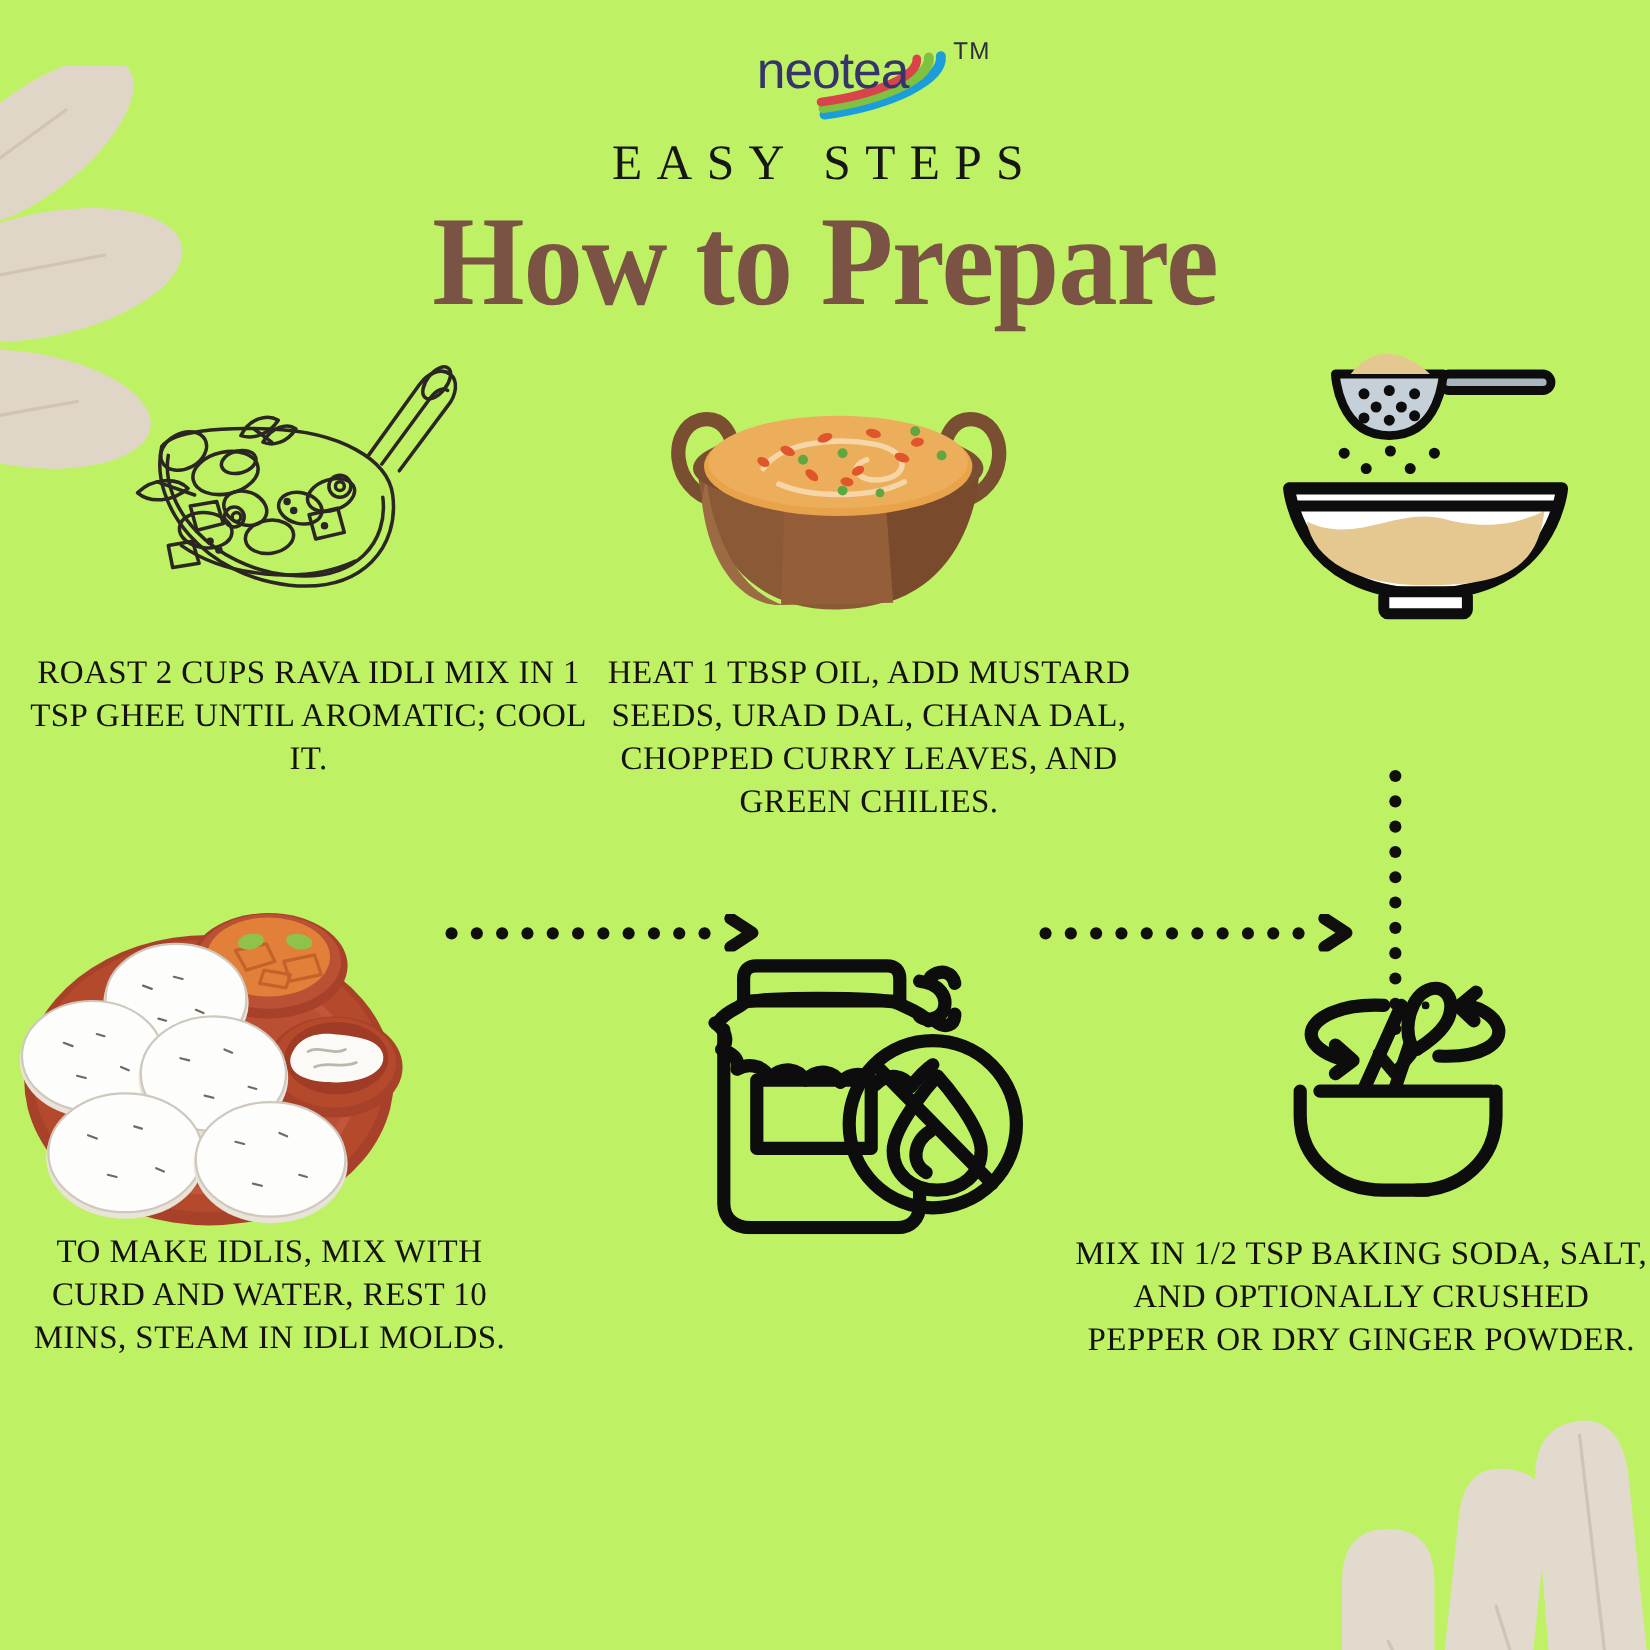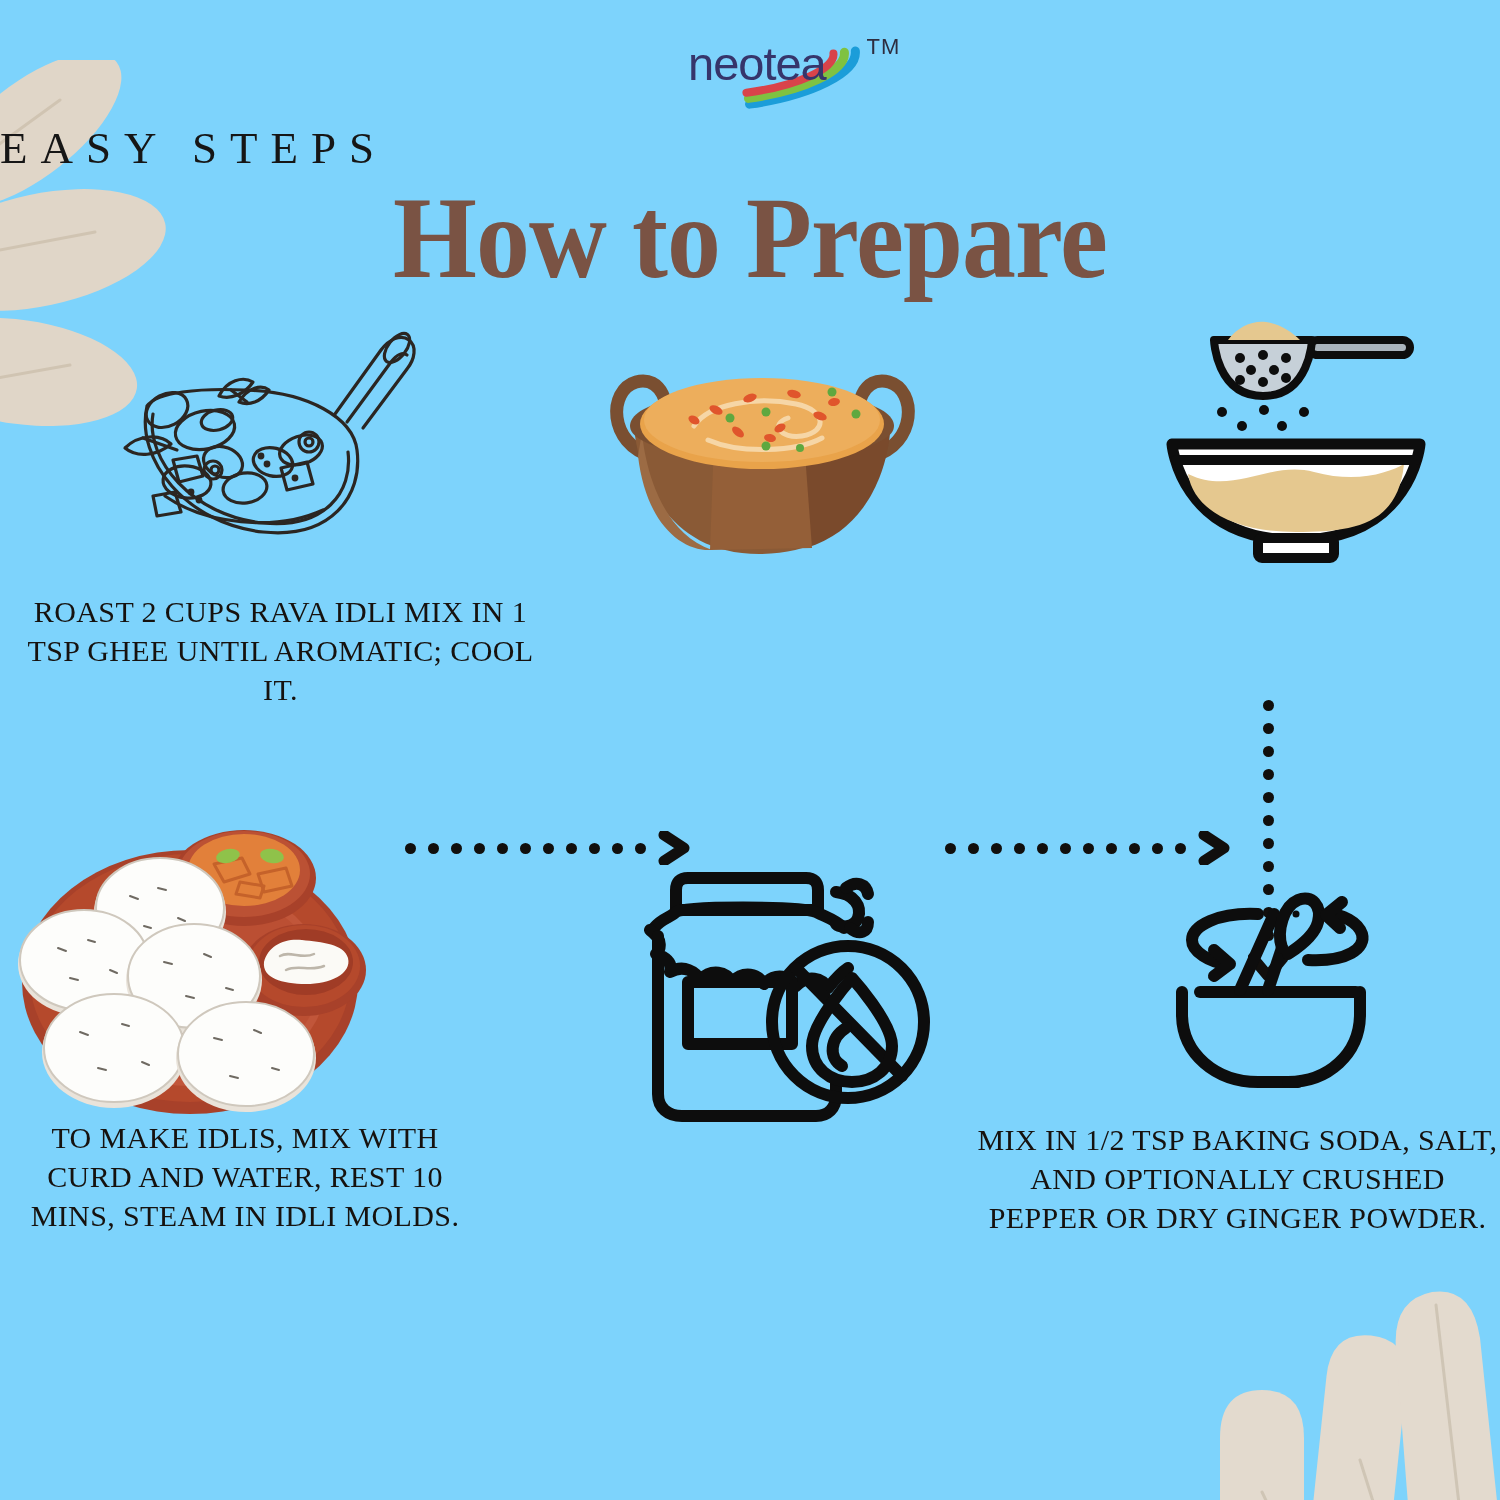--- a/index.html
+++ b/index.html
@@ -3,21 +3,21 @@
 <meta charset="utf-8">
 <style>
   html,body{margin:0;padding:0;}
   body{
     width:1500px;height:1500px;
     background:#f8efe6;
     font-family:"Liberation Sans", sans-serif;
     overflow:hidden;
     position:relative;
   }
-  .page{position:relative;width:1500px;height:1500px;overflow:hidden;background:#7dd3fc;}
+  .page{position:relative;width:1500px;height:1500px;overflow:hidden;background:#bef264;}
 
   
   .deco{position:absolute;pointer-events:none;}
   .deco-tl{left:-120px;top:60px;}
   .deco-br{right:-40px;bottom:-30px;}
 
   
   .logo-wrap{
     position:absolute;left:0;right:0;top:18px;
     display:flex;justify-content:center;align-items:flex-start;
@@ -25,20 +25,21 @@
   .logo-inner{position:relative;display:flex;align-items:center;}
   .tm{
     font-family:"Liberation Sans",sans-serif;
     font-size:22px;color:#2d2d3f;letter-spacing:1px;
     margin-left:2px;margin-top:-34px;
   }
 
   
   .eyebrow{
     position:absolute;left:0;right:0;top:122px;
+    text-align:center;
     font-family:"Liberation Serif", serif;
     font-size:45px;
     letter-spacing:13px;
     color:#161616;
     font-weight:400;
   }
   .title{
     position:absolute;left:0;right:0;top:172px;
     text-align:center;
     font-family:"Liberation Serif", serif;
@@ -251,20 +252,21 @@
         <g fill="#5fa83f">
           <circle cx="140" cy="90" r="4.5"></circle>
           <circle cx="176" cy="84" r="4.5"></circle>
           <circle cx="242" cy="64" r="4.5"></circle>
           <circle cx="266" cy="86" r="4.5"></circle>
           <circle cx="176" cy="118" r="4.5"></circle>
           <circle cx="210" cy="120" r="4"></circle>
         </g>
       </svg>
     </div>
+    <div class="caption s2-cap">HEAT 1 TBSP OIL, ADD MUSTARD SEEDS, URAD DAL, CHANA DAL, CHOPPED CURRY LEAVES, AND GREEN CHILIES.</div>
 
     <div class="arrow arr-2">
       <div class="dots">
         <span class="dot"></span>
           <span class="dot"></span>
           <span class="dot"></span>
         <span class="dot"></span>
           <span class="dot"></span>
           <span class="dot"></span>
         <span class="dot"></span>

